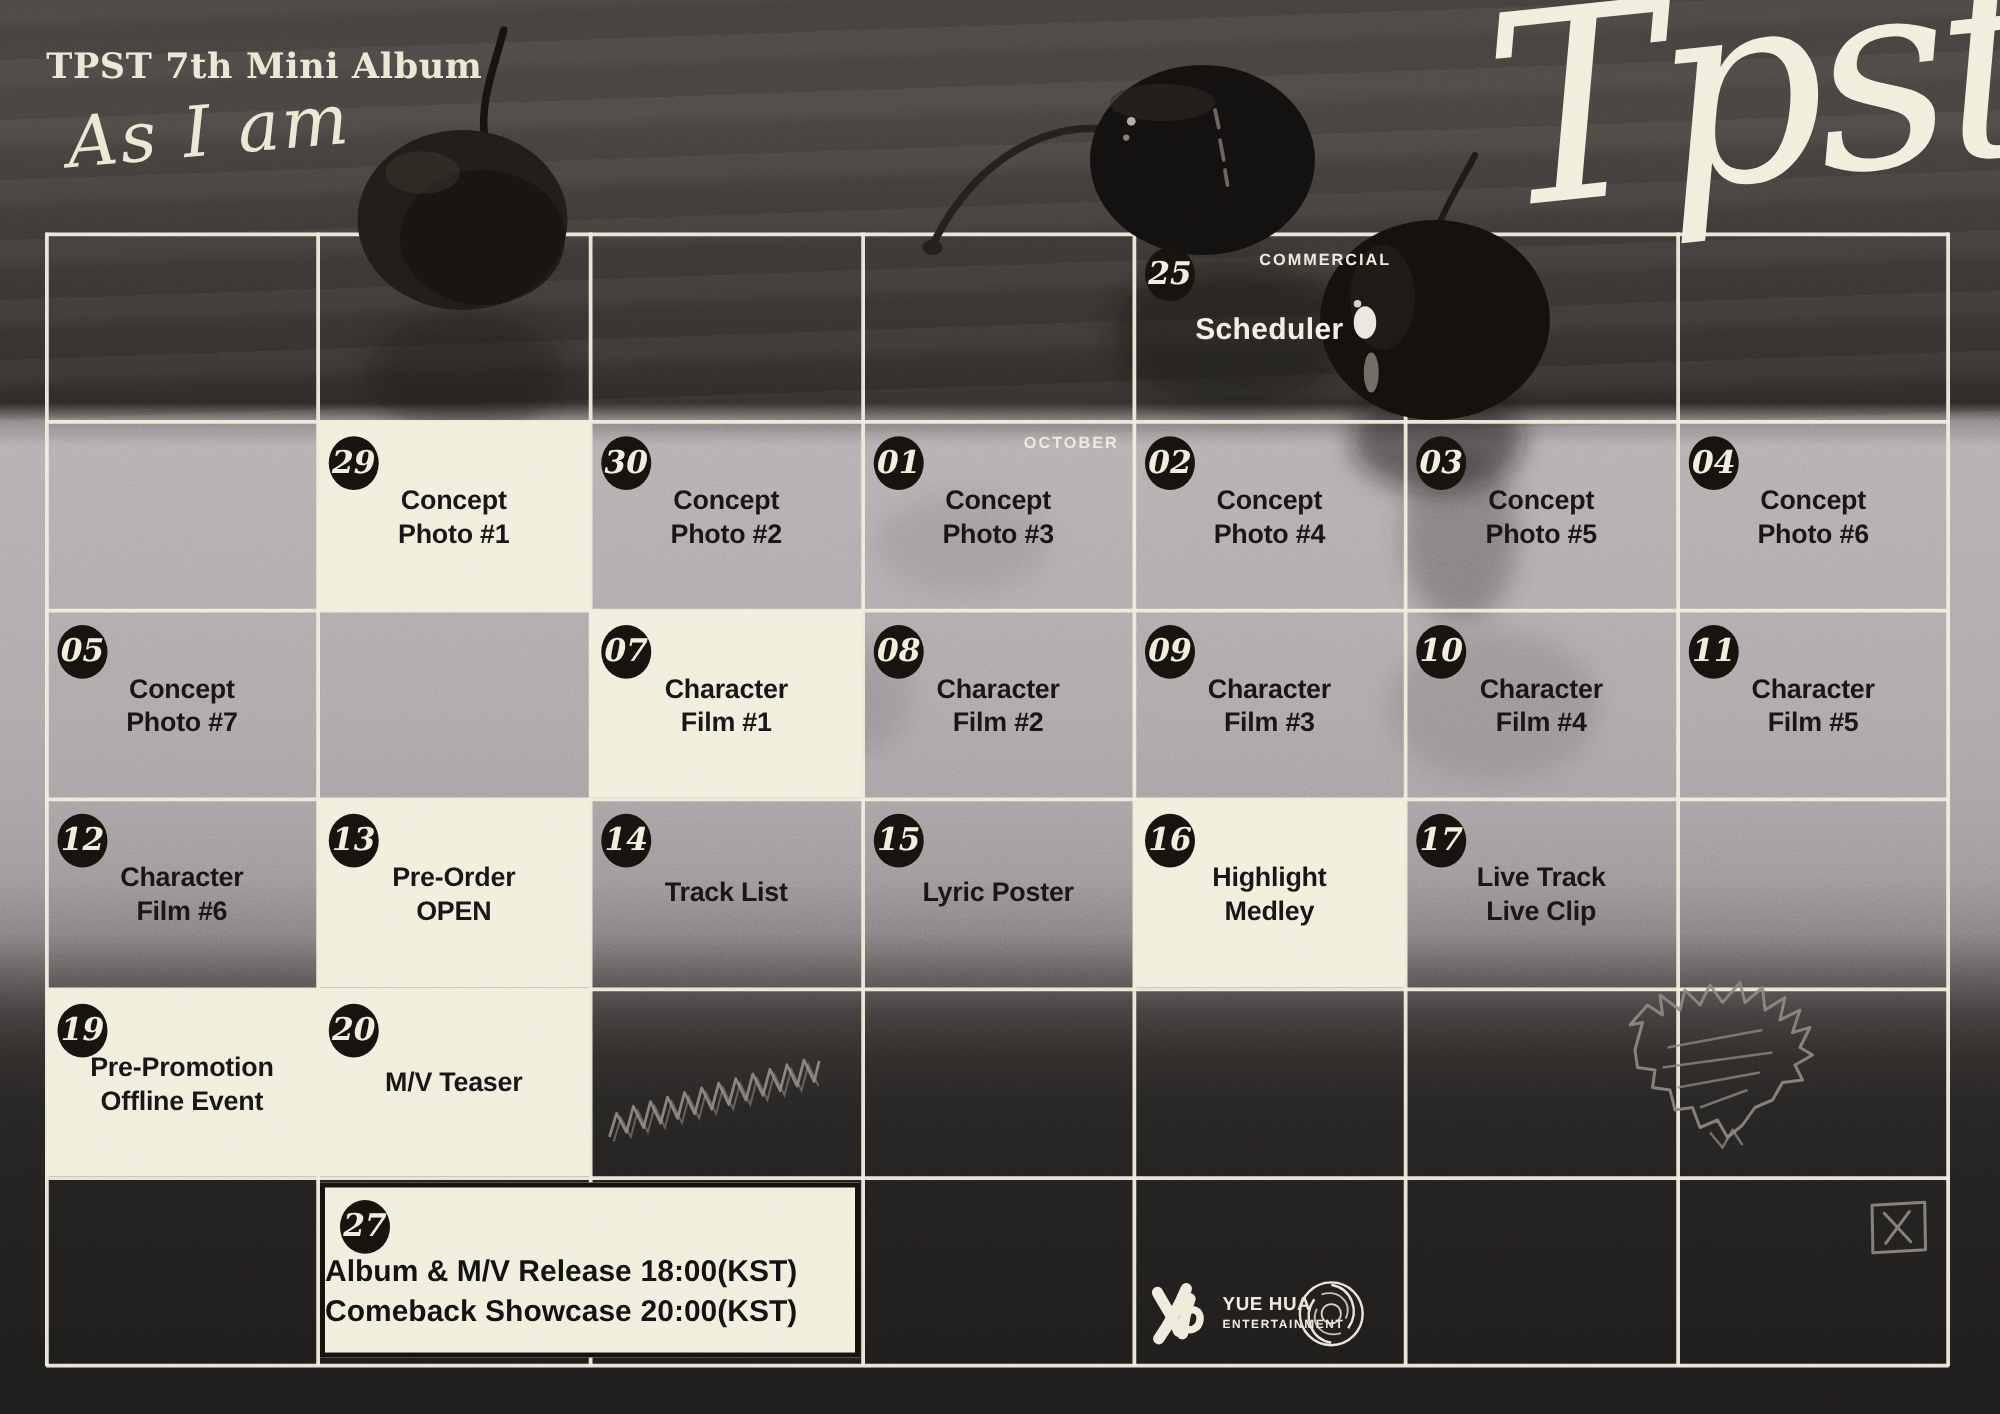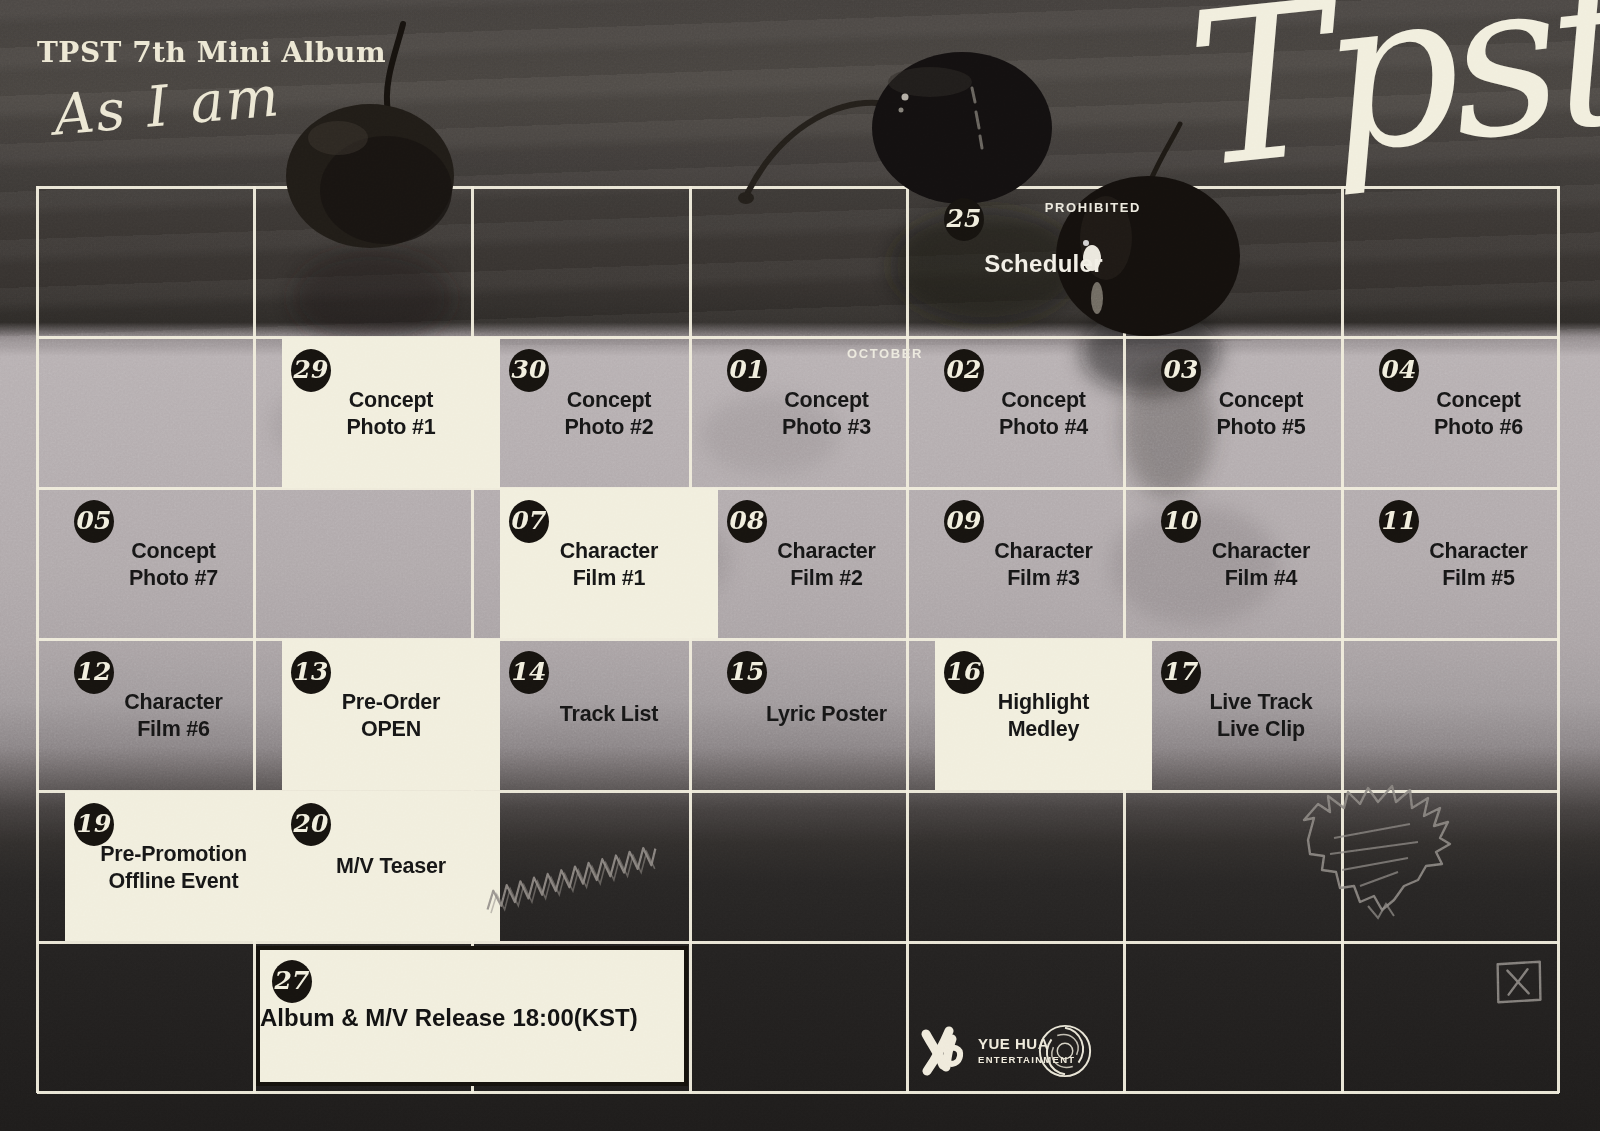--- a/index.html
+++ b/index.html
@@ -18,21 +18,21 @@
     background:repeating-linear-gradient(178deg,
       rgba(255,255,255,.035) 0 14px, rgba(0,0,0,.05) 26px 48px);
     opacity:.8;
   }
   svg.texture{position:absolute;left:0;top:0;z-index:1;}
   svg.cherries{position:absolute;left:0;top:0;z-index:3;}
   .line{position:absolute;background:#f0ecdc;z-index:2;opacity:.96;}
   .line-v{width:3px;top:186px;height:907px;}
   .line-h{height:3px;left:37px;width:1522px;}
 
-  .cell{position:absolute;z-index:4;margin-left:28px;}
+  .cell{position:absolute;z-index:4;}
   .cell.cream{background:#f1eedd;}
   .badge{
     position:absolute;left:9px;top:12px;width:40px;height:43px;border-radius:50%;
     background:#16130f;display:flex;align-items:center;justify-content:center;
   }
   .badge span{
     font-family:"DejaVu Serif",serif;font-style:italic;font-weight:600;
     font-size:25px;color:#f1eedd;transform:translateY(-1px);
   }
   .label{
@@ -159,21 +159,21 @@
   <div class="title-block">
     <div class="title-line1">TPST 7th Mini Album</div>
     <div class="title-line2">As I am</div>
   </div>
   <div class="brand">Tpst</div>
 
   <div class="cell" style="left:907px;top:186px;width:217px;height:151px">
     <div class="badge">
         <span>25</span>
       </div>
-    <div class="month-tag">PROHIBITED</div>
+    <div class="month-tag">COMMERCIAL</div>
     <div class="sched-label">Scheduler</div>
   </div>
 
   <div class="cell cream" style="left:254px;top:337px;width:218px;height:151px">
     <div class="badge">
         <span>29</span>
       </div>
     <div class="label">
         <span>Concept</span>
         <span>Photo #1</span>
@@ -351,20 +351,21 @@
         <span>M/V Teaser</span>
       </div>
   </div>
 
   <div class="release-box">
     <div class="badge">
         <span>27</span>
       </div>
     <div class="release-lines">
       <div class="row"><span class="rl">Album &amp; M/V Release</span><span class="rt">18:00(KST)</span></div>
+      <div class="row"><span class="rl">Comeback Showcase</span><span class="rt">20:00(KST)</span></div>
     </div>
   </div>
 
   <svg class="doodle" style="left:483px;top:848px;transform:rotate(-7deg)" width="195" height="70">
     <polyline points="2,50 10,32 16,48 24,28 30,46 38,26 44,44 52,24 58,42 66,22 72,40 80,20 86,38 94,18 100,36 108,16 114,34 122,14 128,32 136,12 142,30 150,10 156,28 164,8 170,26 176,10" fill="none" stroke="#8f8a85" stroke-width="2.2" stroke-linejoin="round" opacity=".9"></polyline>
     <polyline points="5,54 13,36 19,52 27,32 33,50 41,30 47,48 55,28 61,46 69,26 75,44 83,24 89,42 97,22 103,40 111,20 117,38 125,18 131,36 139,16 145,34 153,14 159,32 167,12 173,30" fill="none" stroke="#8f8a85" stroke-width="1.6" opacity=".55"></polyline>
   </svg>
 
   <svg class="doodle" style="left:1290px;top:778px" width="200" height="160">
     <path d="M18,62 L24,40 L14,42 L28,26 L40,34 L38,18 L54,30 L58,14 L70,26 L78,10 L88,24 L102,8 L106,24 L120,12 L122,30 L138,20 L134,38 L150,30 L144,48 L158,44 L150,60 L160,66 L146,74 L152,86 L136,88 L128,102 L114,108 L104,122 L92,132 L84,118 L70,124 L64,108 L50,110 L46,94 L32,92 L34,78 L20,76 Z" fill="none" stroke="#8a8581" stroke-width="2.4" stroke-linejoin="round" opacity=".9"></path>

